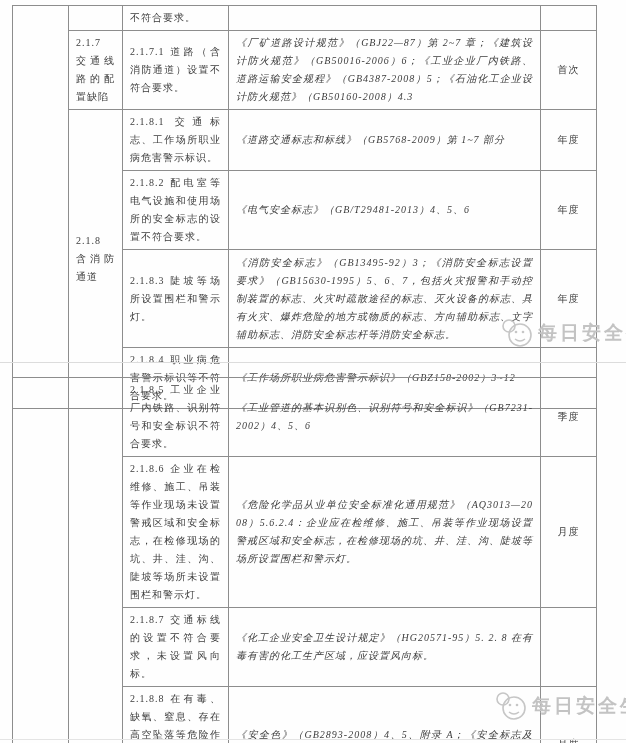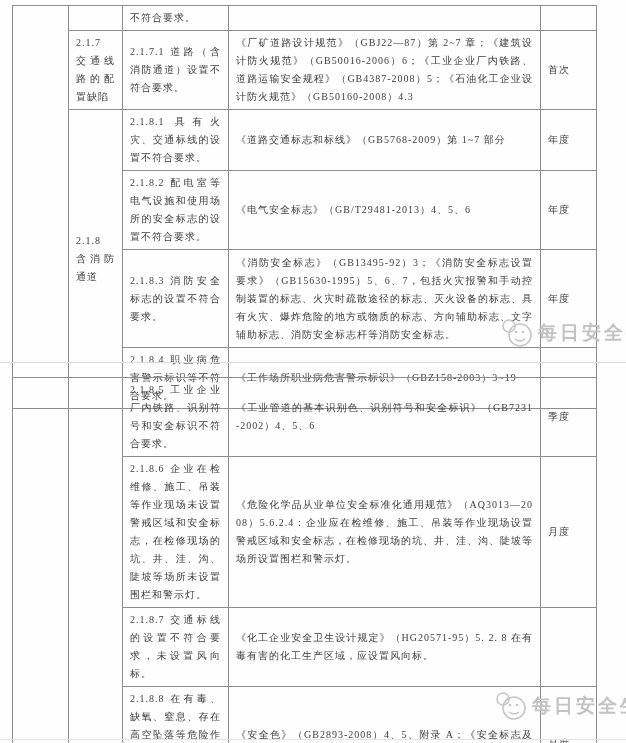--- a/index.html
+++ b/index.html
@@ -27,22 +27,22 @@
     line-height:18px;
     letter-spacing:1px;
     vertical-align:middle;
     padding:3px 7px;
     word-break:break-all;
     overflow:hidden;
     margin-left:24px;
   }
   td.cat{ text-align:justify; }
   td.item{ text-align:justify; }
-  td.ref{ text-align:justify; line-height:19px; }
-  td.freq{ text-align:left; letter-spacing:2px; }
+  td.ref{ text-align:justify; line-height:19px;font-style:italic; }
+  td.freq{ text-align:center; letter-spacing:2px; }
   td.empty{ padding:0; }
   .page-divider{
     position:absolute;left:0;width:626px;height:1px;
     background:#dcdcdc;
   }
   .page-divider.faint{ background:#e4e4e4; }
   .watermark{
     position:absolute;
     display:flex;align-items:center;
     color:#c1c1c1;
@@ -80,37 +80,37 @@
       <td class="freq"></td>
     </tr>
     <tr style="height:68px">
       <td class="cat">2.1.7 交通线路的配置缺陷</td>
       <td class="item">2.1.7.1 道路（含消防通道）设置不符合要求。</td>
       <td class="ref">《厂矿道路设计规范》（GBJ22—87）第 2~7 章；《建筑设计防火规范》（GB50016-2006）6；《工业企业厂内铁路、道路运输安全规程》（GB4387-2008）5；《石油化工企业设计防火规范》（GB50160-2008）4.3</td>
       <td class="freq">首次</td>
     </tr>
     <tr style="height:51px">
       <td class="cat" rowspan="4">2.1.8 含消防通道</td>
-      <td class="item">2.1.8.1 具有火灾、交通标线的设置不符合要求。</td>
+      <td class="item">2.1.8.1 交通标志、工作场所职业病危害警示标识。</td>
       <td class="ref">《道路交通标志和标线》（GB5768-2009）第 1~7 部分</td>
       <td class="freq">年度</td>
     </tr>
     <tr style="height:62px">
       <td class="item">2.1.8.2 配电室等电气设施和使用场所的安全标志的设置不符合要求。</td>
       <td class="ref">《电气安全标志》（GB/T29481-2013）4、5、6</td>
       <td class="freq">年度</td>
     </tr>
     <tr style="height:98px">
-      <td class="item">2.1.8.3 消防安全标志的设置不符合要求。</td>
+      <td class="item">2.1.8.3 陡坡等场所设置围栏和警示灯。</td>
       <td class="ref">《消防安全标志》（GB13495-92）3；《消防安全标志设置要求》（GB15630-1995）5、6、7，包括火灾报警和手动控制装置的标志、火灾时疏散途径的标志、灭火设备的标志、具有火灾、爆炸危险的地方或物质的标志、方向辅助标志、文字辅助标志、消防安全标志杆等消防安全标志。</td>
       <td class="freq">年度</td>
     </tr>
     <tr style="height:48px">
       <td class="item">2.1.8.4 职业病危害警示标识等不符合要求。</td>
-      <td class="ref">《工作场所职业病危害警示标识》（GBZ158-2003）3~19</td>
+      <td class="ref">《工作场所职业病危害警示标识》（GBZ158-2002）3~12</td>
       <td class="freq"></td>
     </tr>
   </tbody>
     </table>
 
   <div class="page-divider" style="top:362px"></div>
 
   <table class="tbl" style="top:377px;">
     <colgroup>
       <col style="width:56px">

